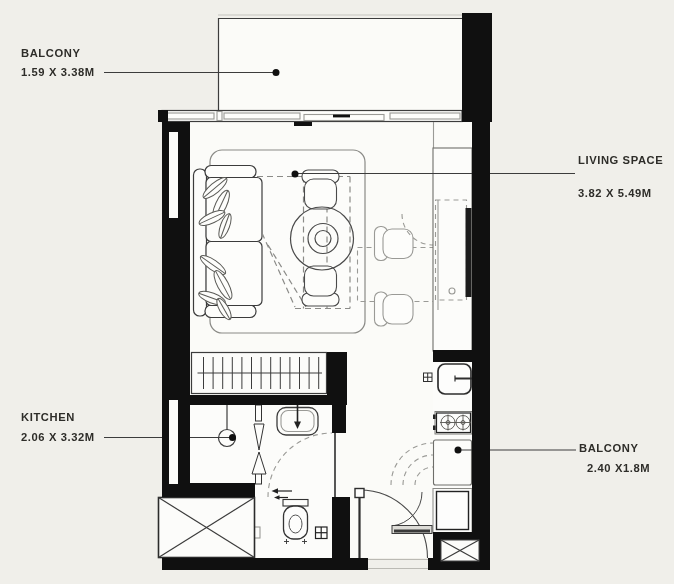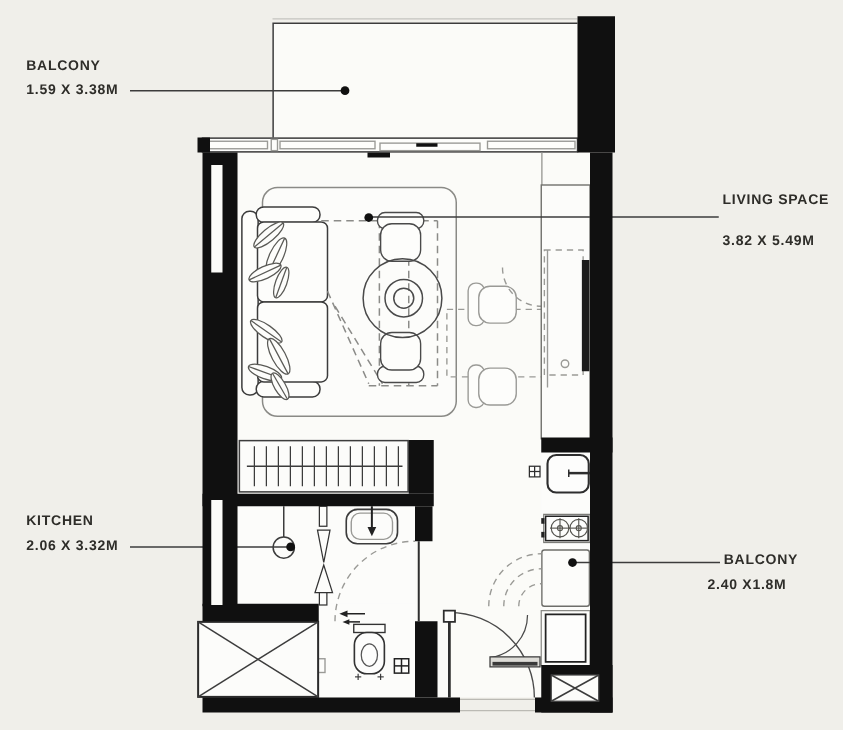--- a/index.html
+++ b/index.html
@@ -327,14 +327,14 @@
   <div class="lbl" style="left:21px;top:47px">BALCONY</div>
   <div class="lbl" style="left:21px;top:65.5px">1.59 X 3.38M</div>
 
   <div class="lbl" style="left:578px;top:154px">LIVING SPACE</div>
   <div class="lbl" style="left:578px;top:187px">3.82 X 5.49M</div>
 
   <div class="lbl" style="left:21px;top:411px">KITCHEN</div>
   <div class="lbl" style="left:21px;top:431px">2.06 X 3.32M</div>
 
   <div class="lbl" style="left:579px;top:442px">BALCONY</div>
-  <div class="lbl" style="left:566px;top:462px">2.40 X1.8M</div>
+  <div class="lbl" style="left:587px;top:462px">2.40 X1.8M</div>
 </div>
 
 </body></html>

